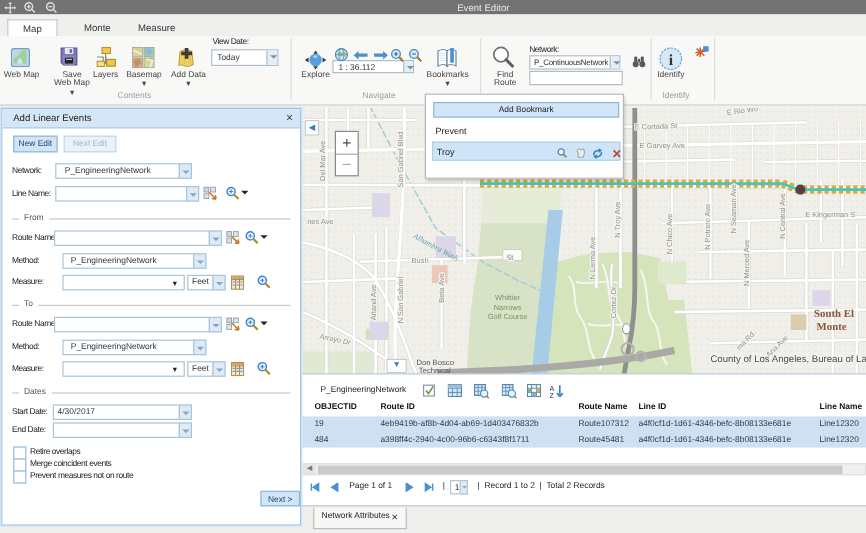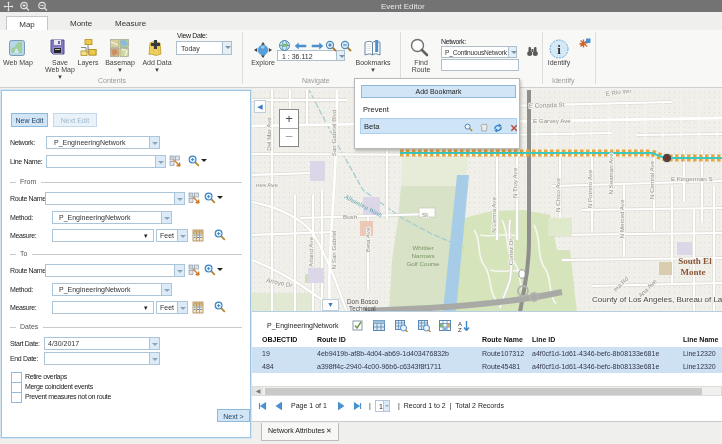--- a/index.html
+++ b/index.html
@@ -369,21 +369,21 @@
   <div class="abs" style="left:0;top:19px;width:18px;height:17px;color:#999;font-size:12px;text-align:center;line-height:15px;">–</div>
  </div>
  <div class="abs" style="left:2px;top:10px;width:12px;height:13px;background:#fdfdfd;border:1px solid #c0cdd8;box-sizing:border-box;color:#3a7cc0;font-size:7px;text-align:center;line-height:11px;">◀</div>
  <div class="abs" style="left:70px;top:209px;width:17px;height:12px;background:#fdfdfd;border:1px solid #c0cdd8;box-sizing:border-box;color:#3a7cc0;font-size:7px;text-align:center;line-height:10px;">▼</div>
 </div>
 
 <div id="flyout" class="abs">
  <div class="btn" style="left:6px;top:6px;width:155px;height:13px;padding-top:2px;color:#222;">Add Bookmark</div>
  <div class="abs" style="left:8px;top:26px;font-size:7.5px;color:#222;">Prevent</div>
  <div class="abs" style="left:5px;top:39px;width:157px;height:16px;background:#cfe4f6;border:1px solid #aed0ea;box-sizing:border-box;">
-  <div class="abs" style="left:3px;top:3px;font-size:7.5px;color:#222;">Beta</div>
+  <div class="abs" style="left:3px;top:3px;font-size:7.5px;color:#222;">Troy</div>
   <svg class="abs" style="left:103px;top:4px" width="9" height="9" viewBox="0 0 10 10">
    <circle cx="4" cy="4" r="2.8" fill="#eaf2fa" stroke="#4a88b8" stroke-width="1.1"></circle>
    <path d="M6.2 6.2 L9 9" stroke="#b8862a" stroke-width="1.6"></path>
   </svg>
   <svg class="abs" style="left:119px;top:4px" width="8" height="9" viewBox="0 0 9 10">
    <path d="M2 9 V5 L1 3 L3 1 L5 2 L7 1 L8 4 L7 9 Z" fill="#ececea" stroke="#9a9a96" stroke-width="0.9"></path>
   </svg>
   <svg class="abs" style="left:132px;top:3.5px" width="10" height="10" viewBox="0 0 12 12">
    <path d="M2.2 7.5 A4 4 0 0 1 6 3 l1.5 0" fill="none" stroke="#3a85c8" stroke-width="1.7"></path>
    <path d="M7 0.5 L10.5 3 L7 5.5 Z" fill="#3a85c8"></path>
@@ -478,20 +478,24 @@
 <div class="abs" style="left:250px;top:90px;width:2px;height:222px;background:#cfe0ef;"></div>
 <div class="abs" style="left:252px;top:311px;width:470px;height:1px;background:#b8cfe2;"></div>
 
 <div id="btmbar" class="abs"></div>
 <div id="btab">
  <div class="abs" style="left:6px;top:4px;">Network Attributes</div>
  <div class="abs" style="left:64px;top:4px;color:#333;">✕</div>
 </div>
 
 <div id="panel" class="abs">
+ <div id="phead" class="abs">
+      <span class="abs" style="left:9px;top:3px;">Add Linear Events</span>
+  <span class="abs" style="left:236px;top:3px;color:#444;font-size:8px;">✕</span>
+    </div>
  <div class="btn" style="left:9px;top:22px;width:37px;height:14px;padding-top:3px;">New Edit</div>
  <div class="btn dis" style="left:51px;top:22px;width:44px;height:14px;padding-top:3px;">Next Edit</div>
 
  <div class="plabel" style="left:8px;top:48px;">Network:</div>
  <div class="pinput" style="left:44px;top:45px;width:104px;height:13px;padding-left:7px;">P_EngineeringNetwork</div>
  <div class="parrow" style="left:147px;top:45px;height:13px;"></div>
 
  <div class="plabel" style="left:8px;top:67px;">Line Name:</div>
  <div class="pinput" style="left:44px;top:64px;width:110px;height:13px;"></div>
  <div class="parrow" style="left:153px;top:64px;height:13px;"></div>

